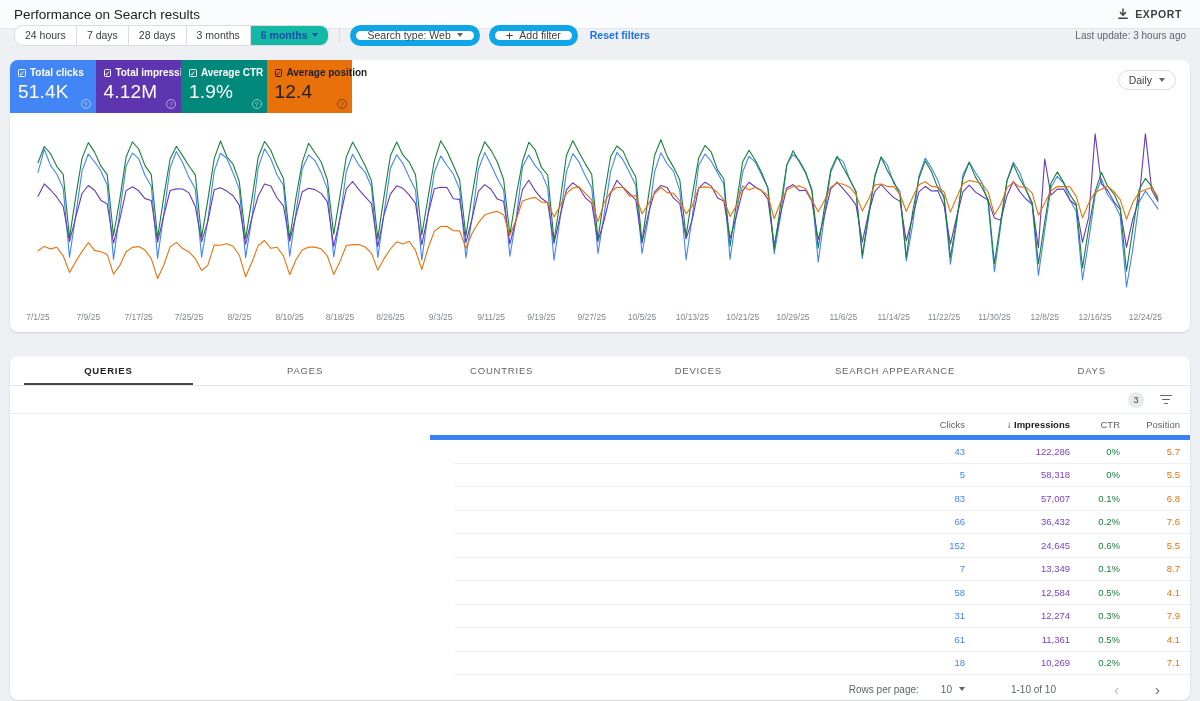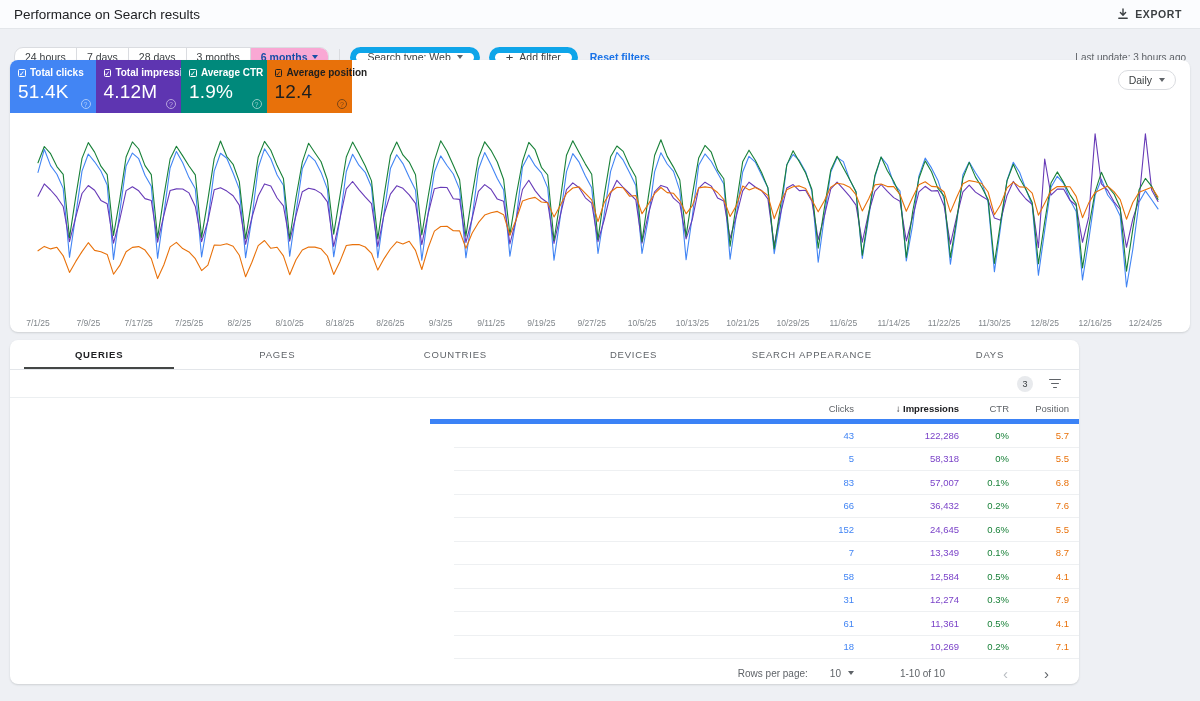--- a/index.html
+++ b/index.html
@@ -6,25 +6,25 @@
   html,body { width:1200px; height:701px; overflow:hidden; }
   body { font-family:"Liberation Sans", sans-serif; background:#eef0f4; color:#202124; position:relative; }
 
   
   .top-header { position:absolute; left:0; top:0; width:1200px; height:29px; background:#fbfcfe; border-bottom:1px solid #e3e6ea; display:flex; align-items:center; justify-content:space-between; padding:0 14px; }
   .page-title { font-size:13.5px; color:#202124; }
   .export-btn { display:flex; align-items:center; gap:6px; font-size:10.5px; letter-spacing:.6px; color:#3c4043; font-weight:700; cursor:pointer; padding:2px 4px; }
   .export-btn svg { display:block; }
 
   
-  .filter-bar { position:absolute; left:0; top:42px; width:1200px; height:30px; display:flex; align-items:center; padding:0 14px; }
+  .filter-bar { position:absolute; left:0; top:20px; width:1200px; height:30px; display:flex; align-items:center; padding:0 14px; }
   .seg-group { display:flex; border:1px solid #dadce0; border-radius:9px; background:#fff; overflow:hidden; height:21px; }
   .seg { font-size:10.5px; color:#3c4043; padding:0 10px; display:flex; align-items:center; border-right:1px solid #dadce0; cursor:pointer; white-space:nowrap; }
   .seg:last-child { border-right:none; }
-  .seg.selected { background:#f9a8d4; color:#174ea6; font-weight:700; gap:5px; }
+  .seg.selected { background:#14b8a6; color:#174ea6; font-weight:700; gap:5px; }
   .caret { width:0; height:0; border-left:3.5px solid transparent; border-right:3.5px solid transparent; border-top:4px solid #5f6368; display:inline-block; }
   .seg.selected .caret { border-top-color:#174ea6; }
   .vdivider { width:1px; height:16px; background:#dadce0; margin:0 10px; }
   .pill { display:flex; align-items:center; gap:6px; border:6px solid #0ea5e9; background:#fff; border-radius:11px; height:21px; padding:0 11px; font-size:10.5px; color:#3c4043; cursor:pointer; margin-right:9px; white-space:nowrap; }
   .pill .plus { font-size:13px; color:#3c4043; line-height:1; }
   .reset-link { font-size:10.5px; color:#1a73e8; font-weight:700; cursor:pointer; margin-left:3px; }
   .last-update { margin-left:auto; font-size:10px; color:#5f6368; }
 
   
   .panel { position:absolute; background:#fff; border-radius:8px; box-shadow:0 1px 2px rgba(60,64,67,.18); }
@@ -33,25 +33,25 @@
   .mcard { width:85.5px; height:53px; position:relative; padding:7px 8px; cursor:pointer; }
   .mcard:first-child { border-top-left-radius:8px; }
   .mcard .chk-row { display:flex; align-items:center; gap:4px; }
   .mcard .chk { width:8px; height:8px; border:1.2px solid currentColor; border-radius:1.5px; font-size:7px; line-height:7px; text-align:center; }
   .mcard .mlabel { font-size:10px; font-weight:700; white-space:nowrap; }
   .mcard .mvalue { font-size:19px; margin-top:3px; letter-spacing:.2px; }
   .mcard .help { position:absolute; right:5px; bottom:4px; width:10px; height:10px; border:1px solid currentColor; border-radius:50%; font-size:7px; line-height:9px; text-align:center; opacity:.55; cursor:pointer; }
   .granularity-pill { position:absolute; right:14px; top:10px; height:20px; border:1px solid #dadce0; border-radius:11px; display:flex; align-items:center; gap:7px; padding:0 10px; font-size:10.5px; color:#3c4043; cursor:pointer; background:#fff; }
   .chart-area { position:absolute; left:0; top:66px; width:1180px; height:180px; }
   .chart-area svg { display:block; }
-  .x-labels { position:absolute; left:0; top:258px; width:1180px; height:14px; }
+  .x-labels { position:absolute; left:0; top:252px; width:1180px; height:14px; }
   .x-labels span { position:absolute; transform:translateX(-50%); font-size:8.5px; color:#80868b; white-space:nowrap; }
 
   
-  .table-panel { left:10px; top:340px; width:1069px; height:344px; }
+  .table-panel { left:10px; top:356px; width:1180px; height:344px; }
   .tabs { display:flex; height:30px; border-bottom:1px solid #e3e6ea; }
   .tab { flex:1; position:relative; display:flex; align-items:center; justify-content:center; font-size:9.5px; letter-spacing:.8px; color:#5f6368; cursor:pointer; }
   .tab.active { color:#202124; font-weight:700; }
   .tab.active .underline { position:absolute; left:14px; right:14px; bottom:0; height:2px; background:#444746; }
   .toolbar { height:28px; border-bottom:1px solid #eceff1; display:flex; align-items:center; justify-content:flex-end; gap:14px; padding-right:16px; }
   .count-badge { width:16px; height:16px; border-radius:50%; background:#e8eaed; color:#3c4043; font-size:9px; display:flex; align-items:center; justify-content:center; cursor:pointer; }
   .filter-icon { display:flex; flex-direction:column; align-items:center; gap:2.5px; cursor:pointer; padding:2px; }
   .filter-icon i { display:block; height:1.5px; background:#5f6368; border-radius:1px; }
   .filter-icon i:nth-child(1){ width:12px; } .filter-icon i:nth-child(2){ width:8px; } .filter-icon i:nth-child(3){ width:4px; }
 

